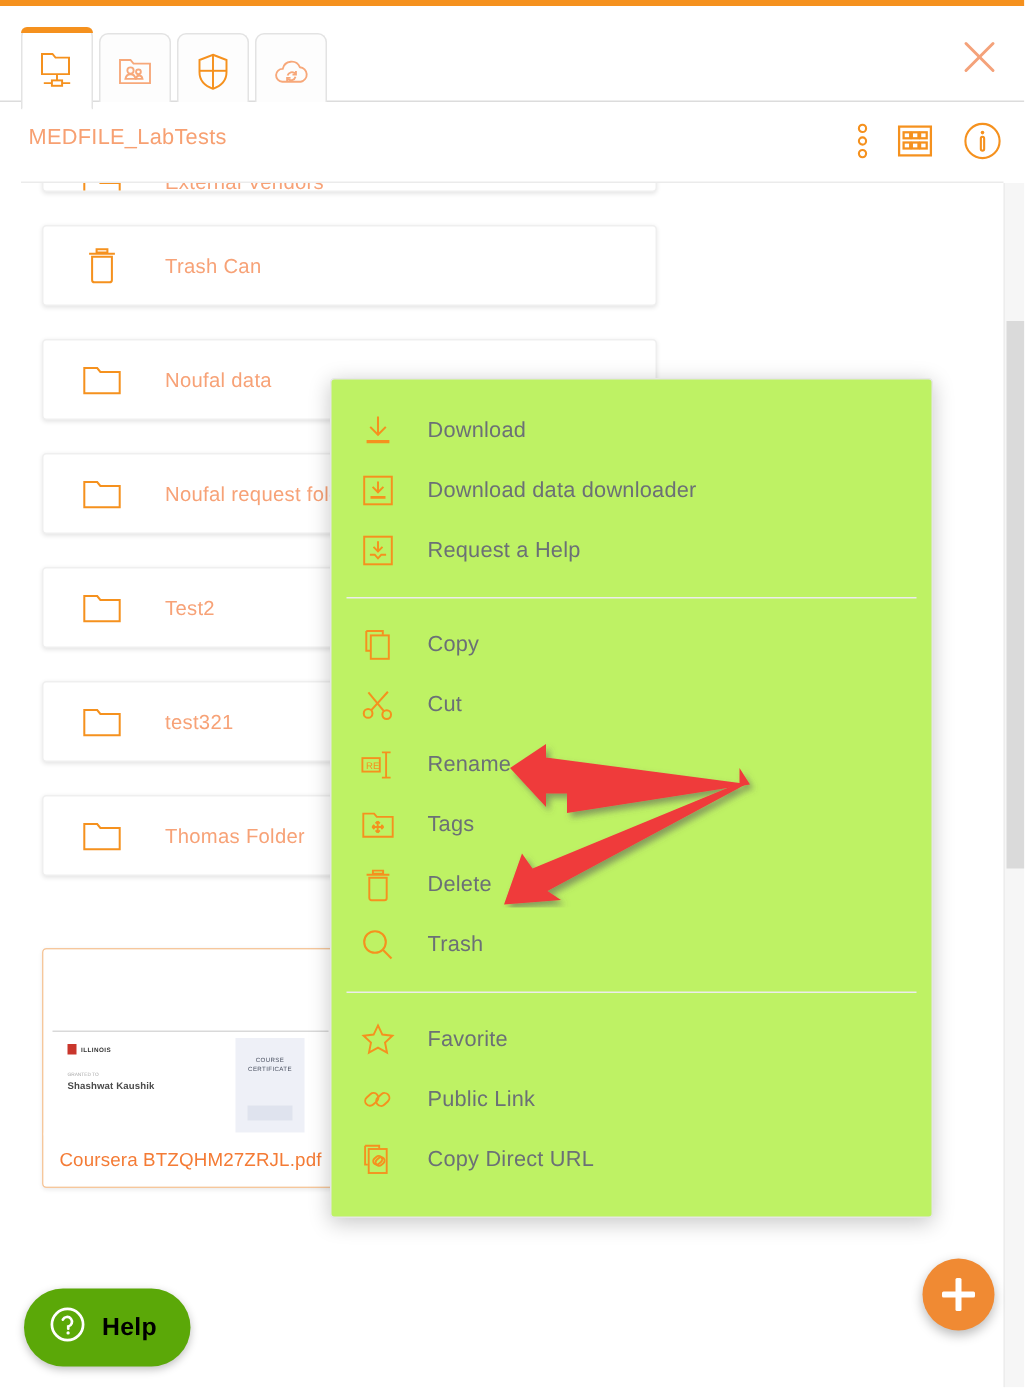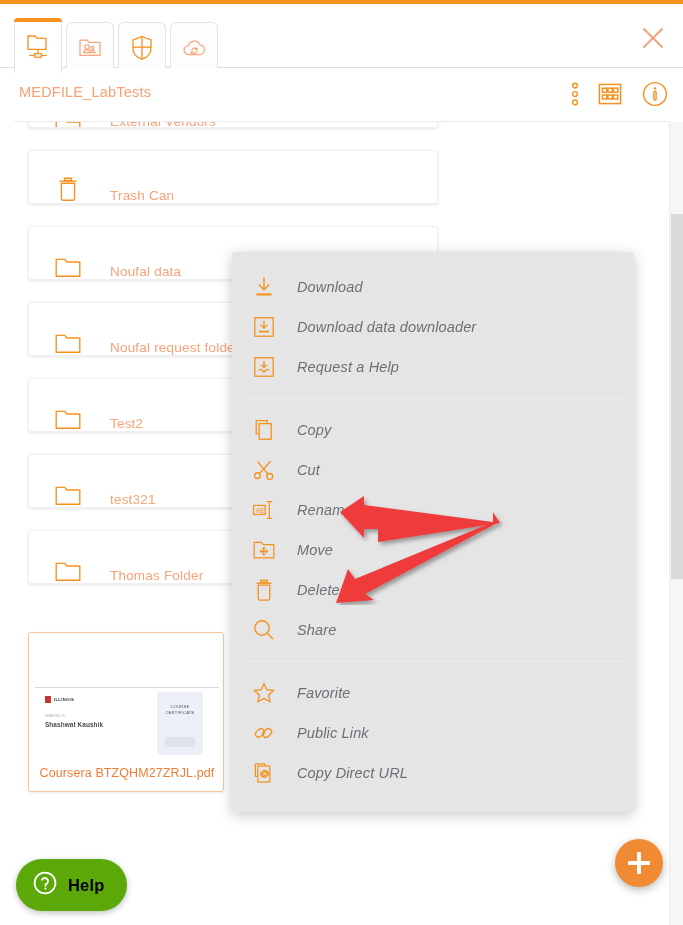--- a/index.html
+++ b/index.html
@@ -138,21 +138,21 @@
   .folder-row {
     position: relative;
     width: 410px;
     height: 54px;
     margin-bottom: 22px;
     background: #ffffff;
     border: 1px solid #efefef;
     border-radius: 3px;
     box-shadow: 0 1px 3px rgba(0,0,0,.10);
     display: flex;
-    align-items: flex-end;
+    align-items: center;
     cursor: pointer;
   }
   .folder-row .ic {
     width: 34px;
     margin-left: 22px;
     display: flex;
     justify-content: center;
     align-items: center;
   }
   .folder-row .nm {
@@ -298,29 +298,28 @@
     left: 0; right: 0; top: 0; bottom: 0;
     display: flex;
     gap: 5px;
   }
   .scan-col { flex: 1; }
   .scan-col.narrow { flex: .55; }
 
   
   .ctx-menu {
     position: absolute;
-    left: 232px; top: 252px;
+    left: 220px; top: 252px;
     width: 402px;
-    background: #e5e5e5;
+    background: #bef264;
     border: 1px solid #e6e6e6;
     border-radius: 3px;
     box-shadow: 0 3px 14px rgba(0,0,0,.22);
     padding: 14px 0 18px 0;
     z-index: 40;
-    font-style: italic;
   }
   .ctx-item {
     height: 40px;
     display: flex;
     align-items: center;
     padding-left: 16px;
     cursor: pointer;
   }
   .ctx-item .mi {
     width: 30px;
@@ -773,42 +772,42 @@
       <span class="mi">
         <svg width="24" height="22" viewBox="0 0 24 22" fill="none" stroke="#f5911e" stroke-width="1.25">
           <path d="M2.2 3.4h7.2l1.8 2.2h10.6v13.2H2.2z"></path>
           <path d="M11.8 8.6v7.4M8.2 12.3h7.4"></path>
           <path d="M11.8 8.6 10.4 10M11.8 8.6 13.2 10"></path>
           <path d="M11.8 16 10.4 14.6M11.8 16 13.2 14.6"></path>
           <path d="M8.2 12.3 9.6 10.9M8.2 12.3 9.6 13.7"></path>
           <path d="M15.6 12.3 14.2 10.9M15.6 12.3 14.2 13.7"></path>
         </svg>
       </span>
-      <span class="ml">Move</span>
+      <span class="ml">Tags</span>
     </div>
 
     <div class="ctx-item">
       <span class="mi">
         <svg width="22" height="24" viewBox="0 0 22 24" fill="none" stroke="#f5911e" stroke-width="1.3">
           <path d="M7.6 2.4h6.8v2H7.6z"></path>
           <line x1="3.4" y1="5.2" x2="18.6" y2="5.2"></line>
           <path d="M5.2 7.2h11.6v13.4a1.5 1.5 0 0 1-1.5 1.5H6.7a1.5 1.5 0 0 1-1.5-1.5z"></path>
         </svg>
       </span>
       <span class="ml">Delete</span>
     </div>
 
     <div class="ctx-item">
       <span class="mi">
         <svg width="24" height="24" viewBox="0 0 24 24" fill="none" stroke="#f5911e" stroke-width="1.4">
           <circle cx="10" cy="10" r="7.2"></circle>
           <line x1="15.4" y1="15.4" x2="21" y2="21"></line>
         </svg>
       </span>
-      <span class="ml">Share</span>
+      <span class="ml">Trash</span>
     </div>
 
     <div class="ctx-sep"></div>
 
     <div class="ctx-item">
       <span class="mi">
         <svg width="24" height="24" viewBox="0 0 24 24" fill="none" stroke="#f5911e" stroke-width="1.3">
           <path d="M12 2.6l2.9 6.1 6.7.8-4.9 4.6 1.3 6.6L12 17.4l-6 3.3 1.3-6.6L2.4 9.5l6.7-.8z"></path>
         </svg>
       </span>

